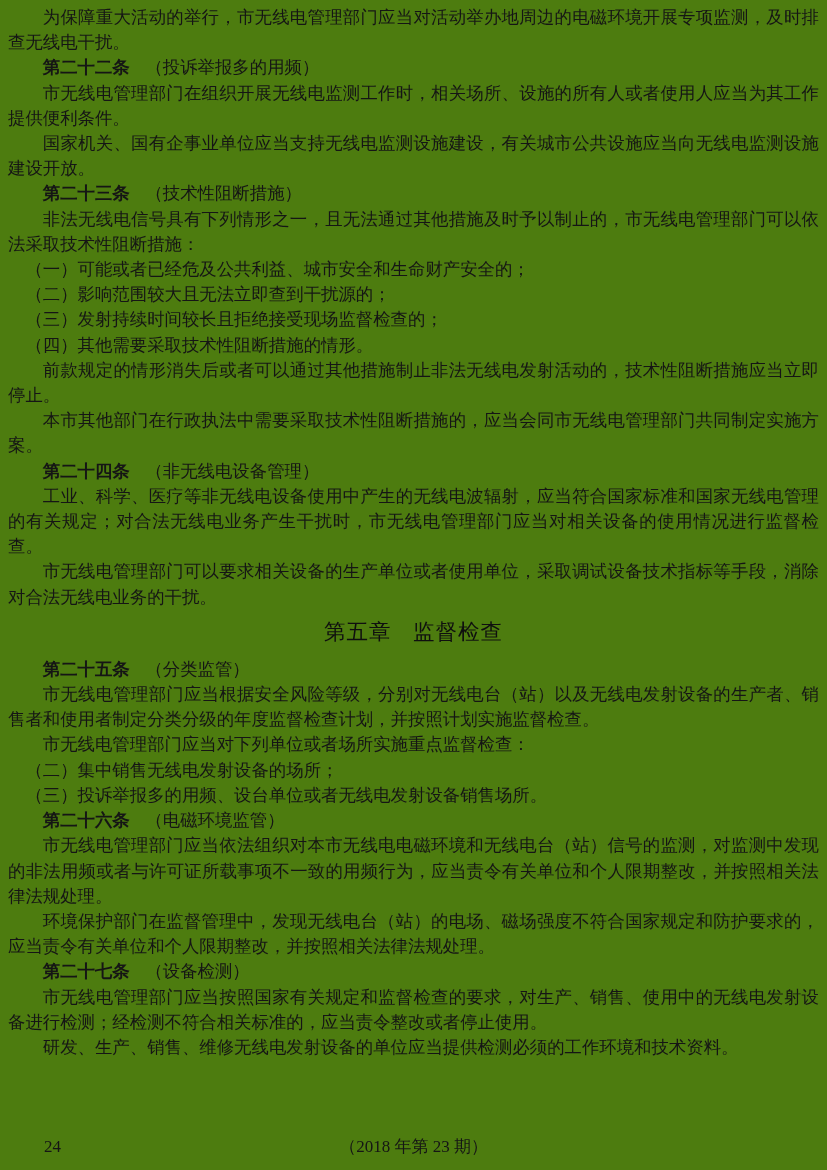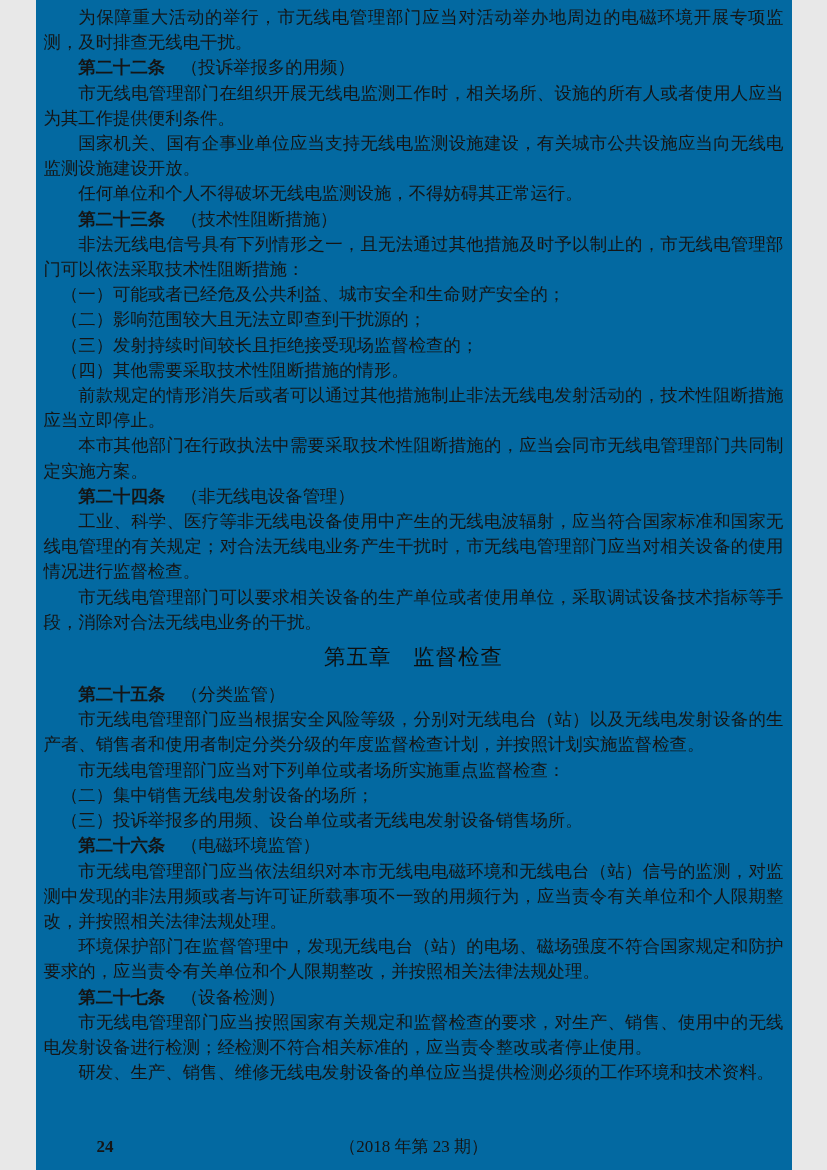--- a/index.html
+++ b/index.html
@@ -1,21 +1,21 @@
 <!DOCTYPE html>
 <html><head>
 <meta charset="utf-8">
 <style>
   html, body { margin: 0; padding: 0; background: #e8e8e8; }
   .page {
     position: relative;
-    width: 756px;
+    width: 827px;
     height: 1170px;
     margin: 0 auto;
-    background: #0369a1;
+    background: #4d7c0f;
     color: #151515;
     font-family: "Liberation Serif", serif;
     font-size: 17.4px;
     line-height: 25.2px;
     box-sizing: border-box;
     padding: 5px 8px 0 8px;
     overflow: hidden;
   }
   .doc-body p {
     margin: 0;
@@ -45,40 +45,38 @@
   .footer {
     position: absolute;
     left: 8px;
     right: 8px;
     bottom: 10px;
     height: 26px;
     font-size: 17px;
   }
   .page-number {
     position: absolute;
-    left: 53px;
+    left: 36px;
     top: 0;
-    font-weight: bold;
   }
   .issue {
     display: block;
     width: 100%;
     text-align: center;
   }
 </style>
 </head>
 <body>
 
 <div class="page">
   <div class="doc-body">
       <p class="para">为保障重大活动的举行，市无线电管理部门应当对活动举办地周边的电磁环境开展专项监测，及时排查无线电干扰。</p>
       <p class="article"><span class="art-num">第二十二条</span><span class="art-title">（投诉举报多的用频）</span></p>
       <p class="para">市无线电管理部门在组织开展无线电监测工作时，相关场所、设施的所有人或者使用人应当为其工作提供便利条件。</p>
       <p class="para">国家机关、国有企事业单位应当支持无线电监测设施建设，有关城市公共设施应当向无线电监测设施建设开放。</p>
-      <p class="para">任何单位和个人不得破坏无线电监测设施，不得妨碍其正常运行。</p>
       <p class="article"><span class="art-num">第二十三条</span><span class="art-title">（技术性阻断措施）</span></p>
       <p class="para">非法无线电信号具有下列情形之一，且无法通过其他措施及时予以制止的，市无线电管理部门可以依法采取技术性阻断措施：</p>
       <p class="item">（一）可能或者已经危及公共利益、城市安全和生命财产安全的；</p>
       <p class="item">（二）影响范围较大且无法立即查到干扰源的；</p>
       <p class="item">（三）发射持续时间较长且拒绝接受现场监督检查的；</p>
       <p class="item">（四）其他需要采取技术性阻断措施的情形。</p>
       <p class="para">前款规定的情形消失后或者可以通过其他措施制止非法无线电发射活动的，技术性阻断措施应当立即停止。</p>
       <p class="para">本市其他部门在行政执法中需要采取技术性阻断措施的，应当会同市无线电管理部门共同制定实施方案。</p>
       <p class="article"><span class="art-num">第二十四条</span><span class="art-title">（非无线电设备管理）</span></p>
       <p class="para">工业、科学、医疗等非无线电设备使用中产生的无线电波辐射，应当符合国家标准和国家无线电管理的有关规定；对合法无线电业务产生干扰时，市无线电管理部门应当对相关设备的使用情况进行监督检查。</p>

